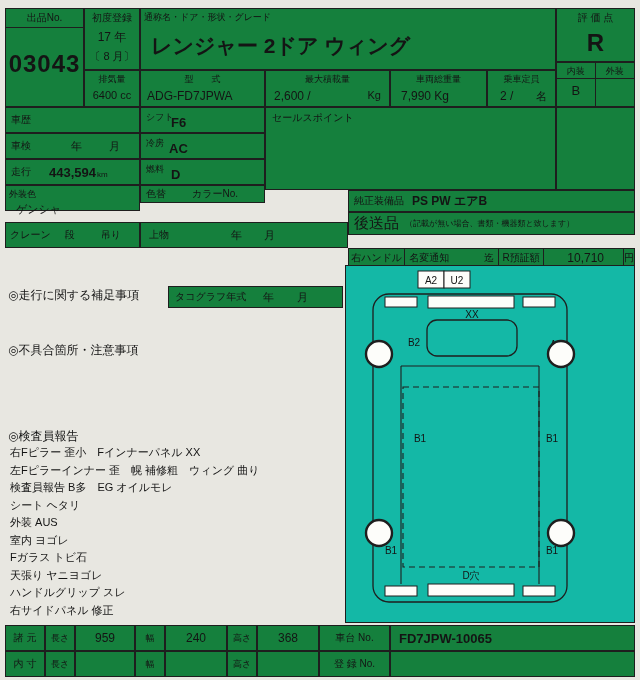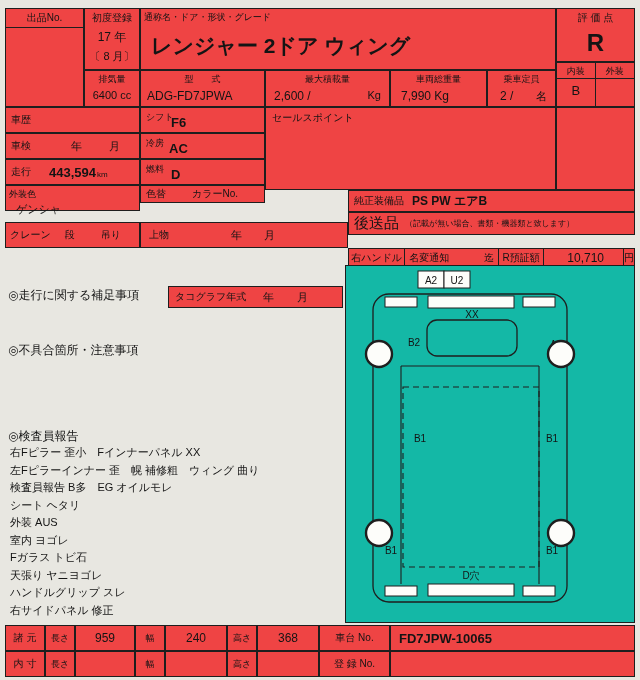--- a/index.html
+++ b/index.html
@@ -9,41 +9,42 @@
     background:#cfcfcb;
   }
   .sheet{
     position:relative;
     width:640px;height:680px;
     background:#e8e7e1;
     overflow:hidden;
   }
   .cell{
     position:absolute;
-    background:#ef4444;
+    background:#15803d;
     border:1px solid #1e1e1e;
     box-sizing:border-box;
   }
   .free{position:absolute;box-sizing:border-box;}
   .hdr{font-size:10px;text-align:center;padding-top:2px;}
   .hdr-line{border-bottom:1px solid #1e1e1e;padding-bottom:2px;}
   .tl{font-size:9px;padding:2px 0 0 3px;}
   .big{font-weight:bold;}
   .vcenter{display:flex;align-items:center;}
   .row-label{font-size:10px;padding-left:5px;flex:0 0 auto;}
   .svg-txt{font-size:10px;fill:#141414;}
   svg text{font-family:"Liberation Sans","DejaVu Sans",sans-serif;}
 </style>
 </head>
 <body>
 
 <div class="sheet">
 
   <div class="cell" style="left:5px;top:8px;width:79px;height:99px;">
     <div class="hdr hdr-line">出品No.</div>
+    <div class="big" style="font-size:24px;text-align:center;margin-top:22px;letter-spacing:1px;">03043</div>
   </div>
 
   <div class="cell" style="left:84px;top:8px;width:56px;height:62px;">
     <div class="hdr">初度登録</div>
     <div style="font-size:12px;text-align:center;margin-top:4px;">17 年</div>
     <div style="font-size:11px;text-align:center;margin-top:3px;">〔 8 月〕</div>
   </div>
 
   <div class="cell" style="left:140px;top:8px;width:416px;height:62px;">
     <div class="tl">通称名・ドア・形状・グレード</div>

